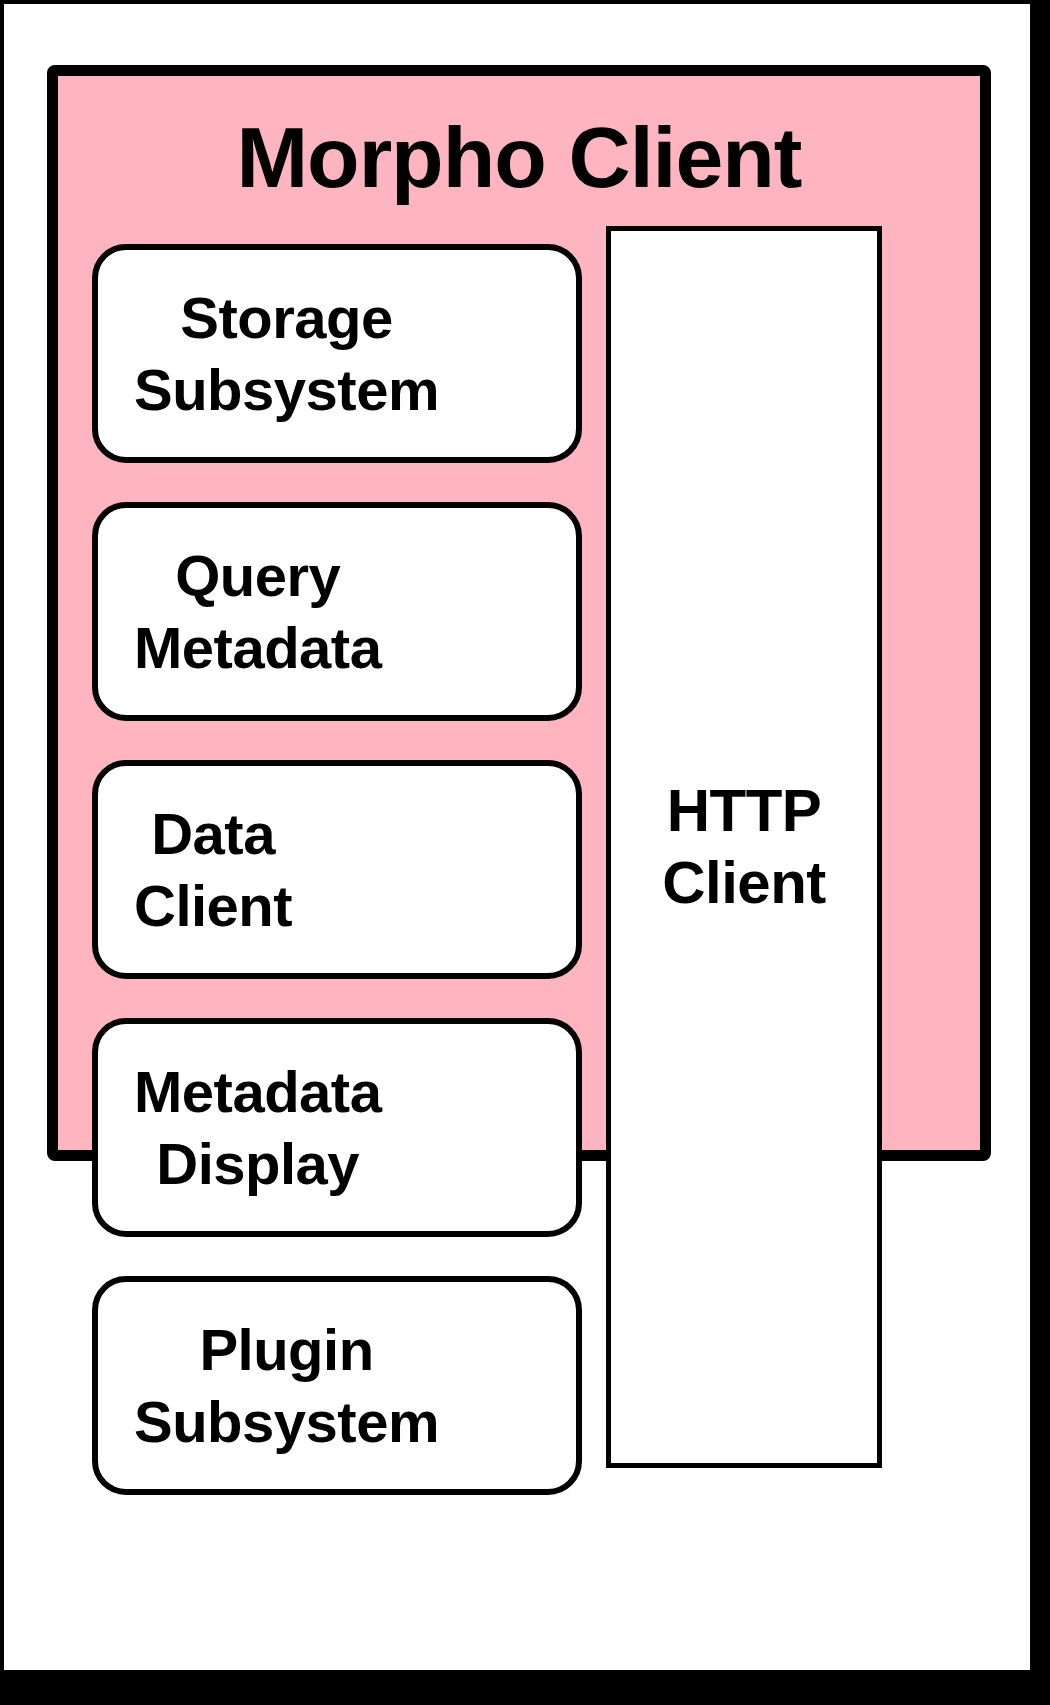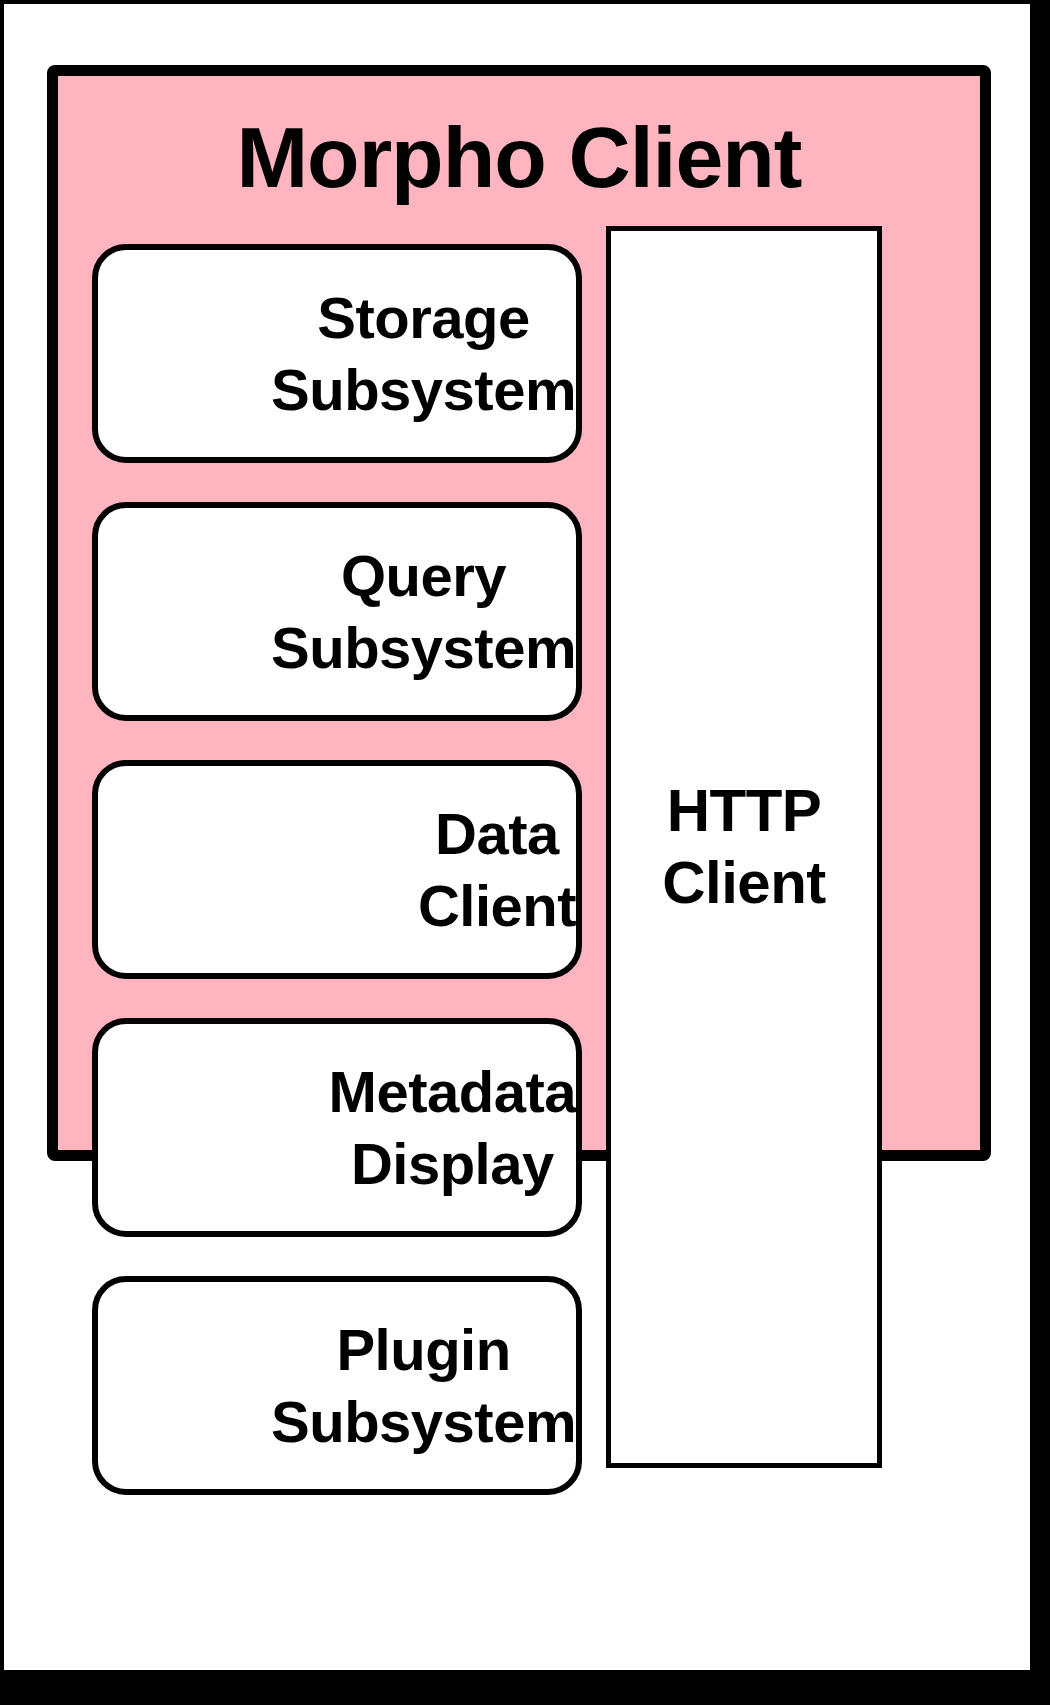--- a/index.html
+++ b/index.html
@@ -71,22 +71,23 @@
   .subsystem-box {
     box-sizing: border-box;
     width: 490px;
     height: 219px;
     margin-bottom: 39px;
     background: #ffffff;
     border: 6px solid #000000;
     border-radius: 34px;
     display: flex;
     align-items: center;
-    justify-content: flex-end;
+    justify-content: flex-start;
     text-align: center;
+    padding-left: 36px;
   }
   .subsystem-box:last-child { margin-bottom: 16px; }
 
   .subsystem-label {
     font-size: 58px;
     line-height: 72px;
     font-weight: bold;
     color: #000000;
     font-family: "Liberation Sans Narrow", "Liberation Sans", sans-serif;
     font-stretch: condensed;
@@ -133,21 +134,21 @@
 
       <div id="subsystem-column">
 
         <div class="subsystem-box">
           <span class="subsystem-label">Storage
 Subsystem</span>
         </div>
 
         <div class="subsystem-box">
           <span class="subsystem-label">Query
-Subsystem</span>
+Metadata</span>
         </div>
 
         <div class="subsystem-box">
           <span class="subsystem-label">Data
 Client</span>
         </div>
 
         <div class="subsystem-box">
           <span class="subsystem-label">Metadata
 Display</span>

